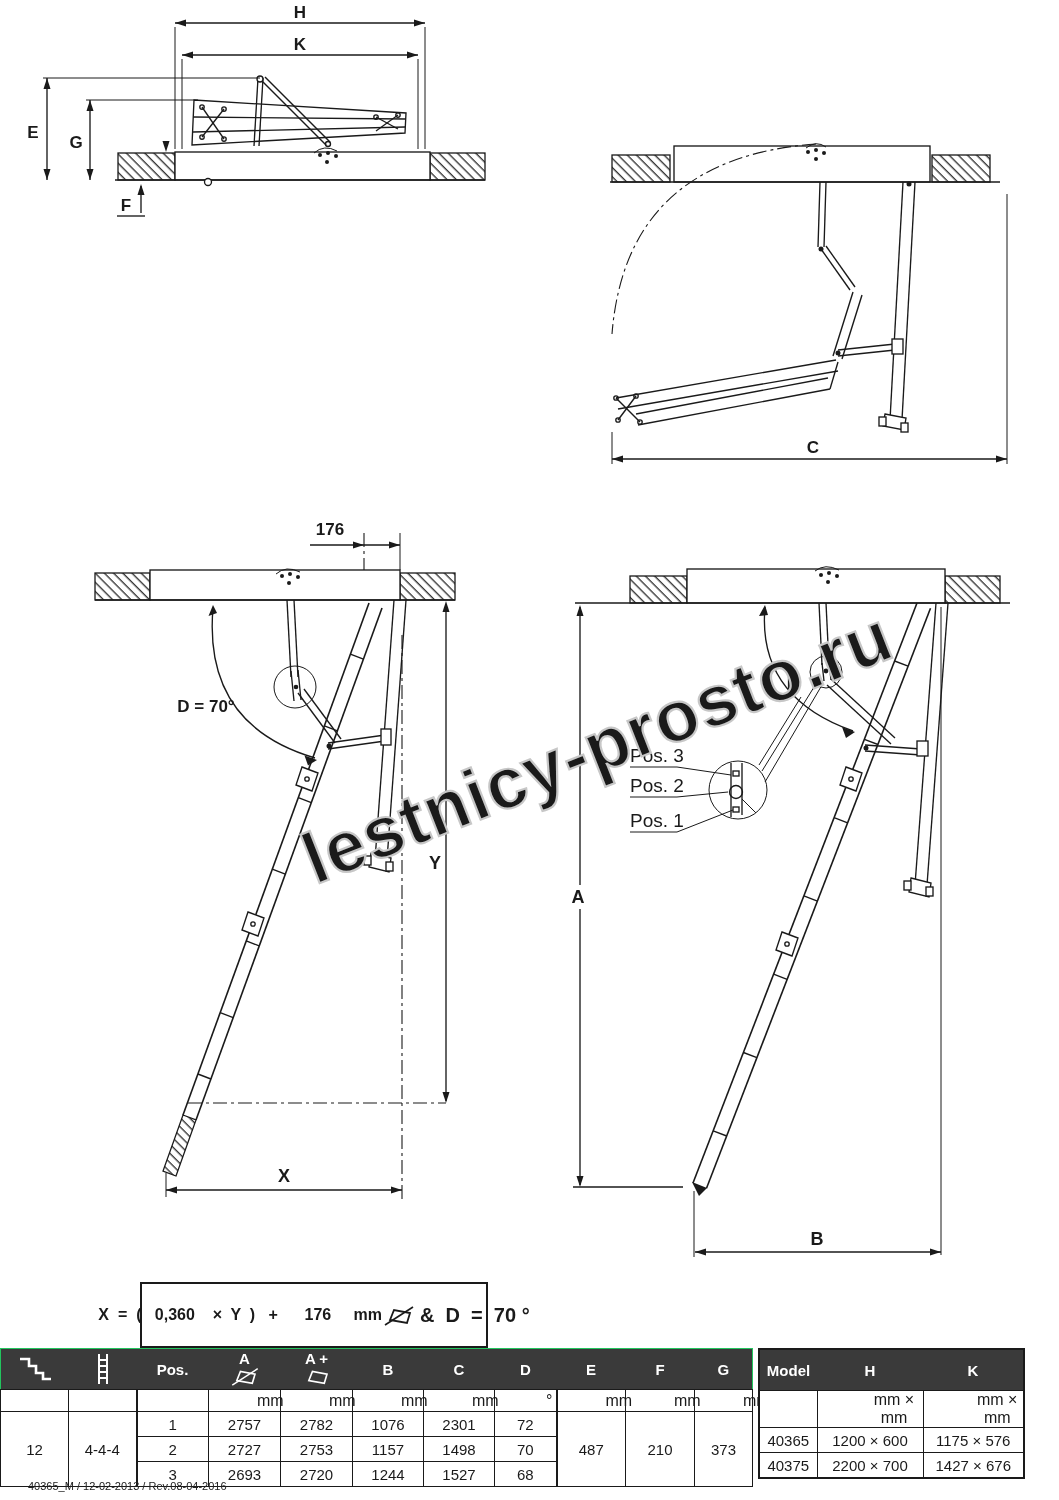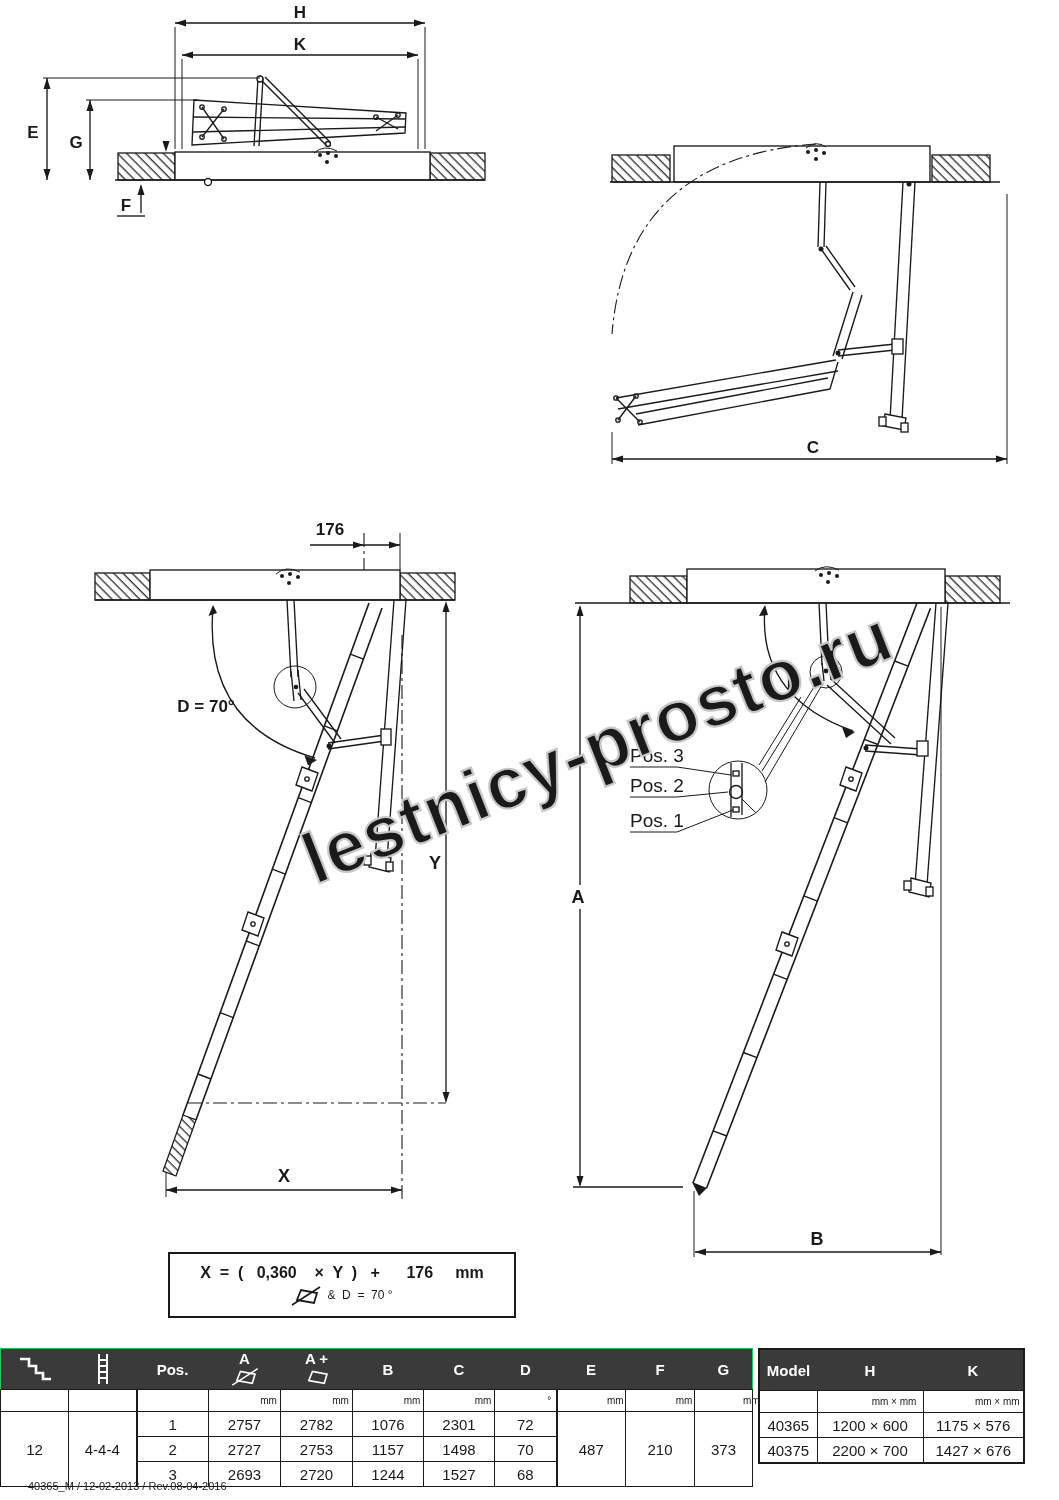--- a/index.html
+++ b/index.html
@@ -12,35 +12,35 @@
   svg .thin{stroke:#1a1a1a;stroke-width:1;fill:none;}
   svg .dd{stroke:#1a1a1a;stroke-width:1.1;fill:none;stroke-dasharray:14 4 3 4;}
   svg .f{fill:#1a1a1a;stroke:none;}
   svg .w{fill:#fff;}
   svg .hatch{fill:url(#hatch);stroke:#1a1a1a;stroke-width:1.3;}
   svg text{font-family:"Liberation Sans",sans-serif;font-weight:bold;fill:#1a1a1a;}
   svg text.dim{font-size:17px;text-anchor:middle;}
   svg text.dim18{font-size:18px;text-anchor:middle;}
   svg text.pos{font-size:19px;font-weight:normal;text-anchor:start;}
   
-  .formula{left:140px;top:1252px;width:344px;height:62px;border:2px solid #1a1a1a;
-           display:flex;flex-direction:column;align-items:center;justify-content:center;gap:2px;margin-left:28px;}
+  .formula{left:140px;top:1282px;width:344px;height:62px;border:2px solid #1a1a1a;
+           display:flex;flex-direction:row;align-items:center;justify-content:center;gap:2px;}
   .formula .l1{font-weight:bold;font-size:16px;white-space:pre;}
-  .formula .l2{display:flex;align-items:center;gap:6px;font-weight:normal;font-size:12px;white-space:pre;}
+  .formula .l2{display:flex;align-items:center;gap:6px;font-weight:bold;font-size:20px;white-space:pre;}
   
   .tables{left:0px;top:1348px;display:flex;align-items:flex-start;gap:5px;}
   table{border-collapse:collapse;table-layout:fixed;background:#fff;}
   .t-left{width:752px;border:1px solid #22c55e;}
   .t-right{width:265px;border:2px solid #1a1a1a;}
   th{background:#3a3a3a;color:#fff;font-size:15px;font-weight:bold;height:40px;
      padding:0;text-align:center;vertical-align:middle;border:0;}
   th .hl{line-height:14px;font-size:15px;}
   tbody td{border:1px solid #1a1a1a;font-size:15px;text-align:center;vertical-align:middle;
            height:24px;padding:0;}
-  tr.units td{height:21px;font-size:10px;padding-left:48px;}
+  tr.units td{height:21px;font-size:16px;padding-left:48px;}
   td.deg{font-size:11px;}
   td.bl2{border-left:2px solid #1a1a1a;}
   td.br2{border-right:2px solid #1a1a1a;}
   .footer{left:28px;top:1480px;font-size:11px;color:#222;}
   .wm{pointer-events:none;}
 </style>
 </head>
 <body>
 
 <div id="canvas">

